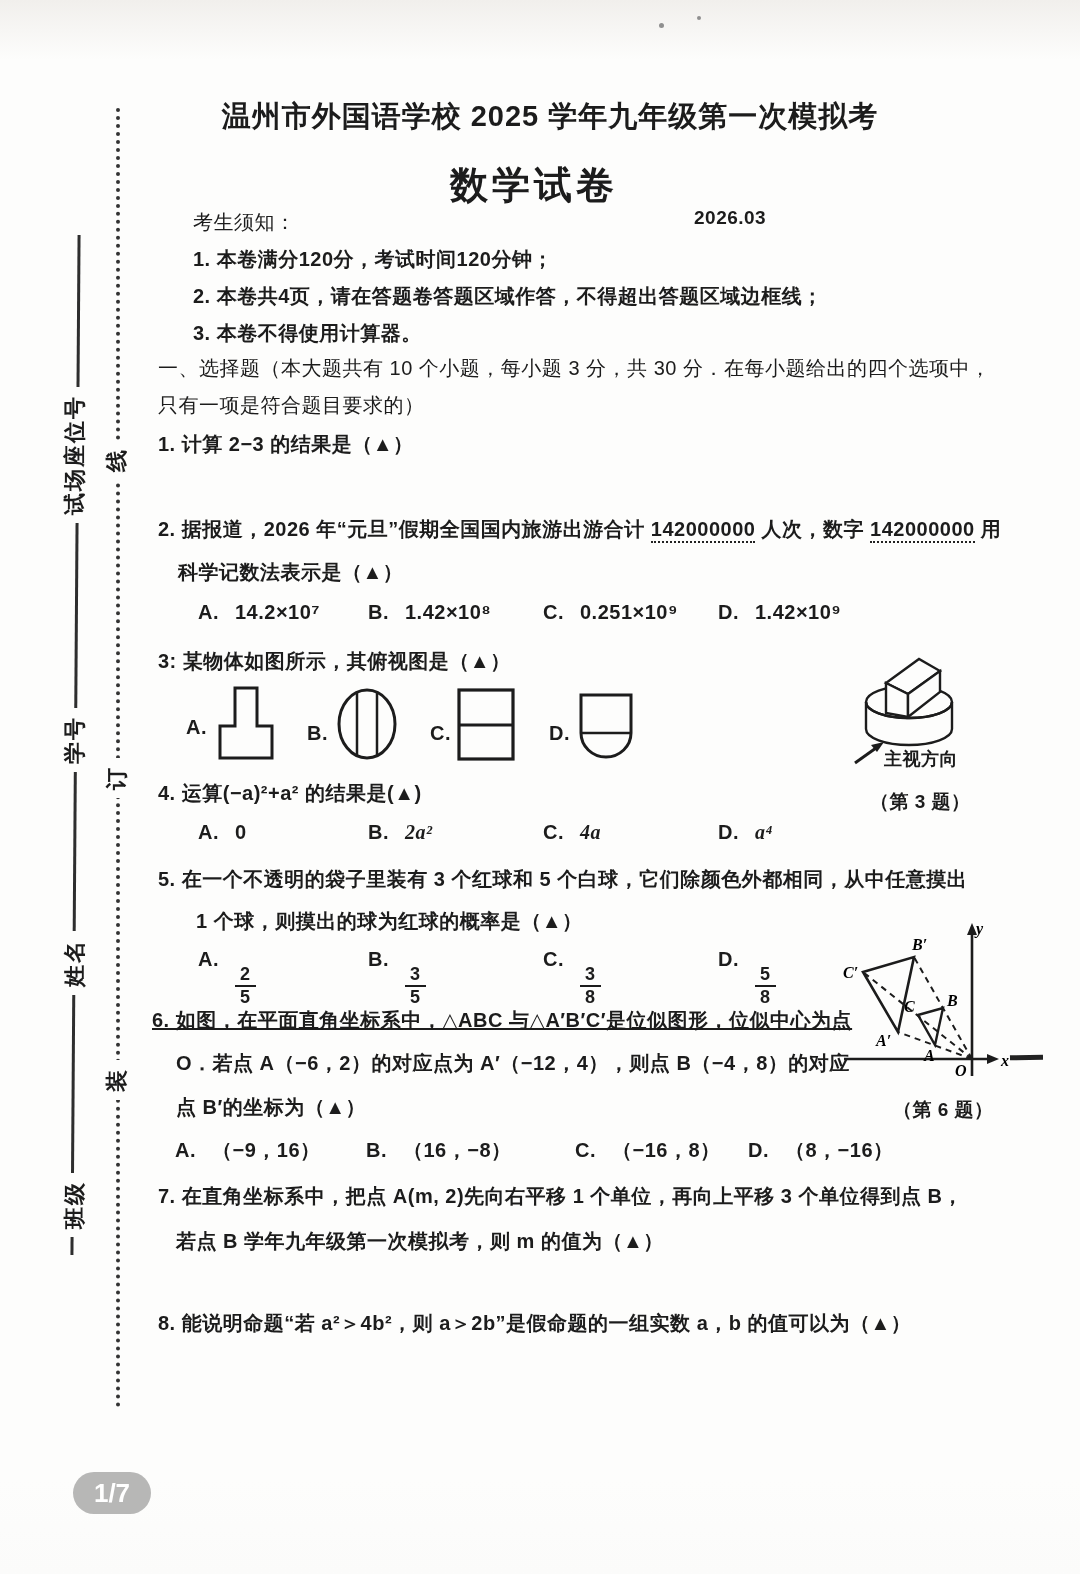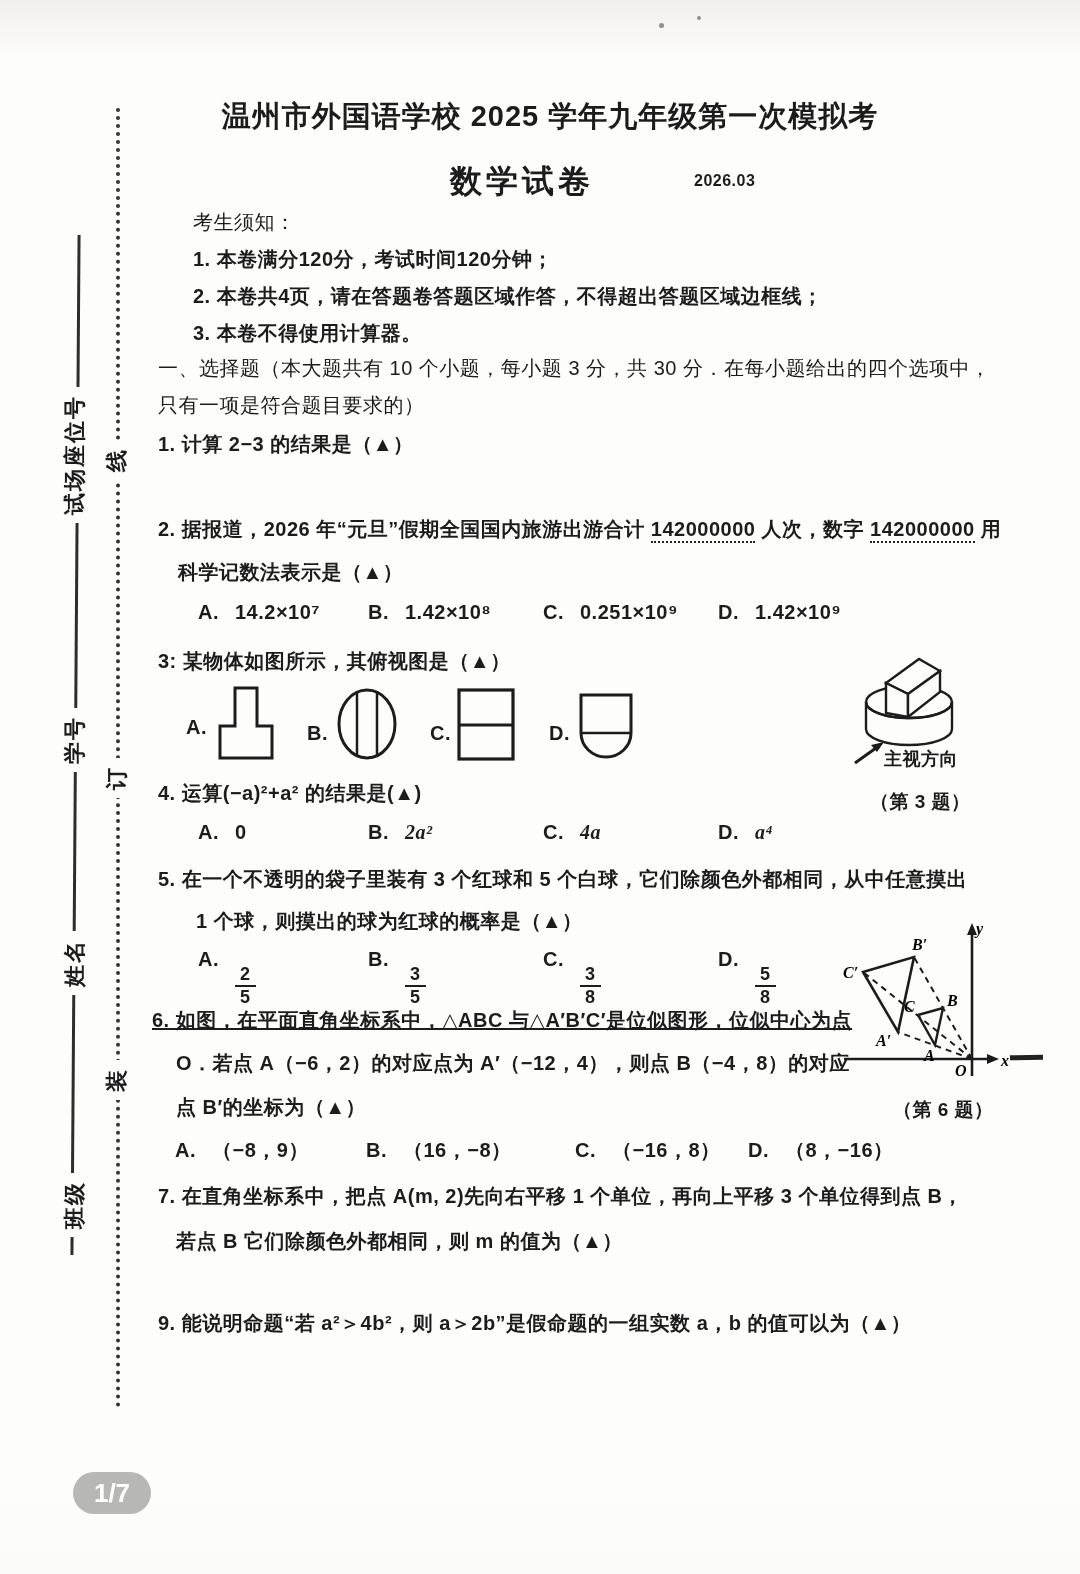--- a/index.html
+++ b/index.html
@@ -3,22 +3,22 @@
 <meta charset="utf-8">
 <style>
   html,body{margin:0;padding:0;background:#eceae7;}
   .page{
     position:relative;width:1080px;height:1574px;margin:0 auto;overflow:hidden;
     background:linear-gradient(180deg,#f1efec 0,#fdfdfc 60px,#fdfdfc 1480px,#fbfbfa 100%);
     font-family:"Liberation Sans","DejaVu Sans",sans-serif;color:#1c1c1c;
   }
   .row{position:absolute;white-space:nowrap;font-size:20px;font-weight:600;letter-spacing:.5px;}
   .title{width:860px;text-align:center;font-size:29px;font-weight:700;letter-spacing:1px;}
-  .subtitle{font-size:32px;font-weight:700;letter-spacing:4px;}
-  .datetxt{font-size:16px;font-weight:700;}
+  .subtitle{font-size:38px;font-weight:700;letter-spacing:4px;}
+  .datetxt{font-size:19px;font-weight:700;margin-top:35px;}
   .heading{font-size:20px;font-weight:400;}
   .optrow{left:160px;width:880px;height:40px;}
   .opt{position:absolute;top:0;white-space:nowrap;}
   .o0{left:38px}.o1{left:208px}.o2{left:383px}.o3{left:558px}
   .q6row .o0{left:15px}.q6row .o1{left:206px}.q6row .o2{left:415px}.q6row .o3{left:588px}
   .q8row .o0{left:22px}.q8row .o1{left:198px}.q8row .o2{left:398px}.q8row .o3{left:574px}
   .olab{font-weight:600;margin-right:16px;}
   .oval{font-weight:600;}
   .math{font-family:"Liberation Serif","DejaVu Serif",serif;font-style:italic;}
   .wavy{border-bottom:2px dotted #222;padding-bottom:1px;}
@@ -167,26 +167,26 @@
     <text x="117" y="158" font-size="16" font-style="italic">O</text>
     <text x="163" y="148" font-size="16" font-style="italic">x</text>
     <text x="138" y="16" font-size="16" font-style="italic">y</text>
   </svg>
   <div class="row caption" style="left:893px;top:1097px;">（第 6 题）</div>
 
   <div class="row" style="left:152px;top:1007px;text-decoration:underline;">6. 如图，在平面直角坐标系中，△ABC 与△A′B′C′是位似图形，位似中心为点</div>
   <div class="row" style="left:176px;top:1050px;">O．若点 A（−6，2）的对应点为 A′（−12，4），则点 B（−4，8）的对应</div>
   <div class="row" style="left:176px;top:1094px;">点 B′的坐标为（▲）</div>
   <div class="row optrow q6row" style="top:1137px;">
-    <span class="opt o0"><span class="olab">A.</span><span class="oval">（−8，9）</span></span>
+    <span class="opt o0"><span class="olab">A.</span><span class="oval">（−9，16）</span></span>
     <span class="opt o1"><span class="olab">B.</span><span class="oval">（16，−8）</span></span>
     <span class="opt o2"><span class="olab">C.</span><span class="oval">（−16，8）</span></span>
     <span class="opt o3"><span class="olab">D.</span><span class="oval">（8，−16）</span></span>
   </div>
 
   <div class="row" style="left:158px;top:1183px;">7. 在直角坐标系中，把点 A(m, 2)先向右平移 1 个单位，再向上平移 3 个单位得到点 B，</div>
-  <div class="row" style="left:176px;top:1228px;">若点 B 它们除颜色外都相同，则 m 的值为（▲）</div>
+  <div class="row" style="left:176px;top:1228px;">若点 B 学年九年级第一次模拟考，则 m 的值为（▲）</div>
 
-  <div class="row" style="left:158px;top:1310px;">9. 能说明命题“若 a²＞4b²，则 a＞2b”是假命题的一组实数 a，b 的值可以为（▲）</div>
+  <div class="row" style="left:158px;top:1310px;">8. 能说明命题“若 a²＞4b²，则 a＞2b”是假命题的一组实数 a，b 的值可以为（▲）</div>
 
   <div class="pill">1/7</div>
 
 </div>
 
 </body></html>

